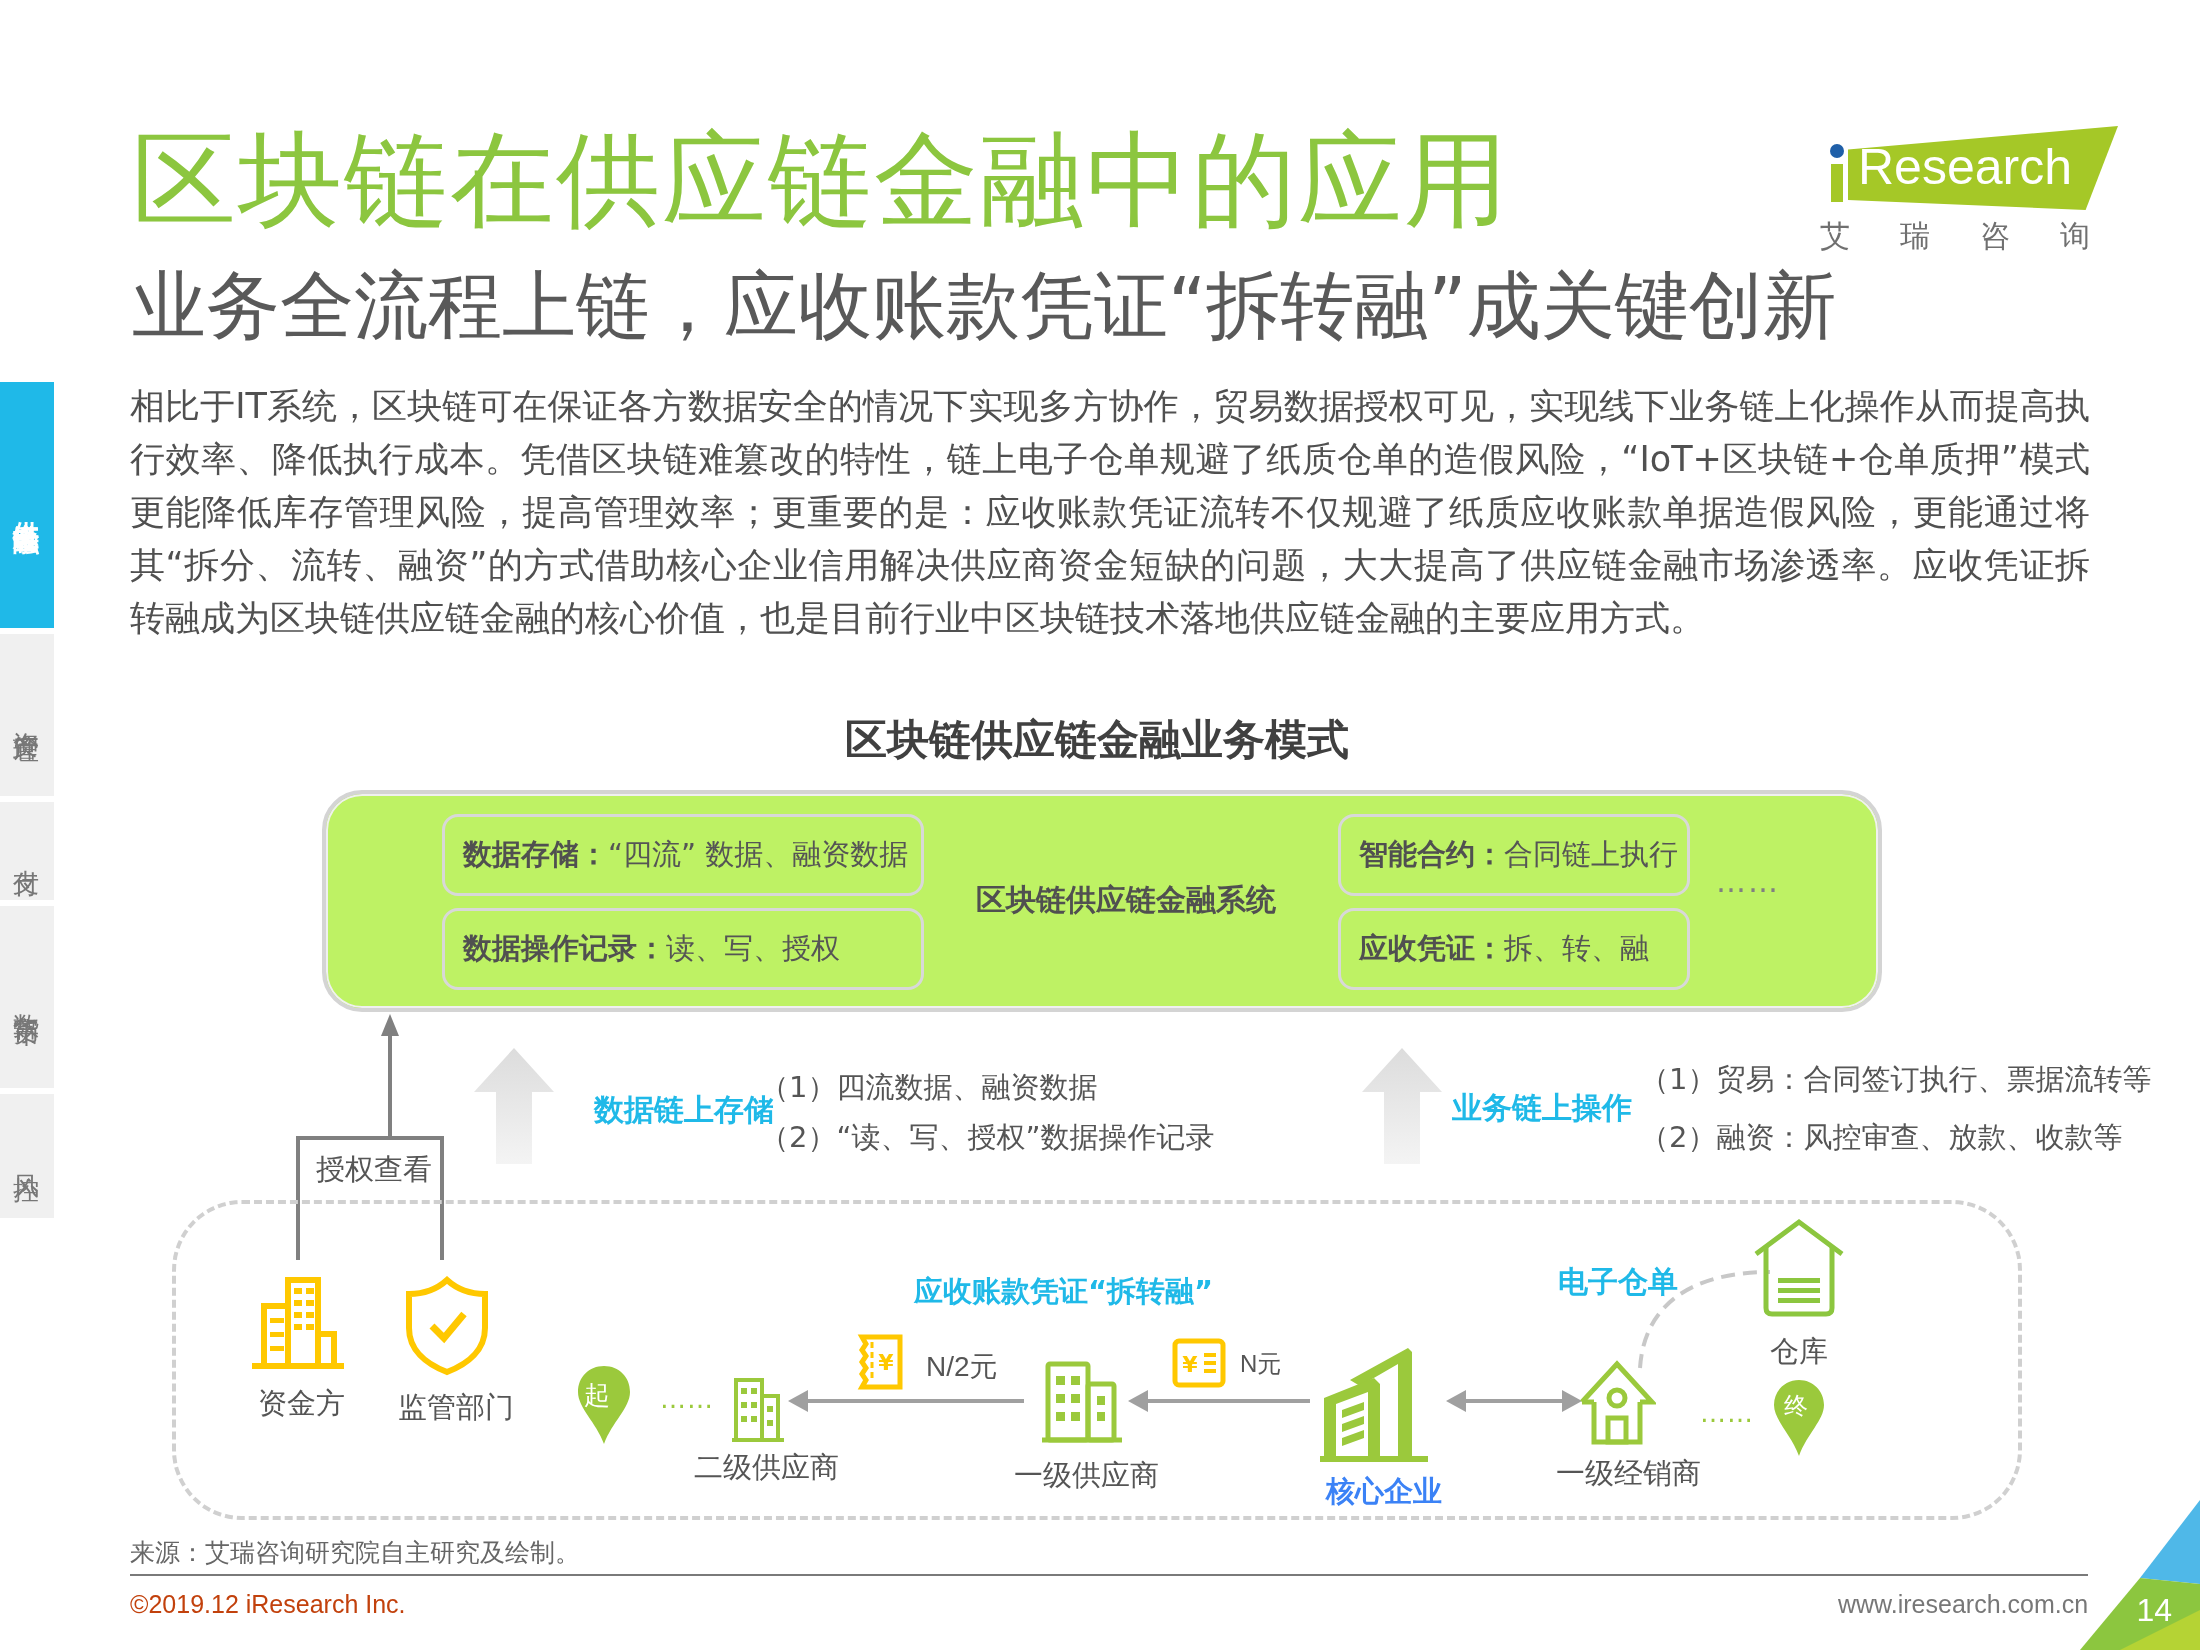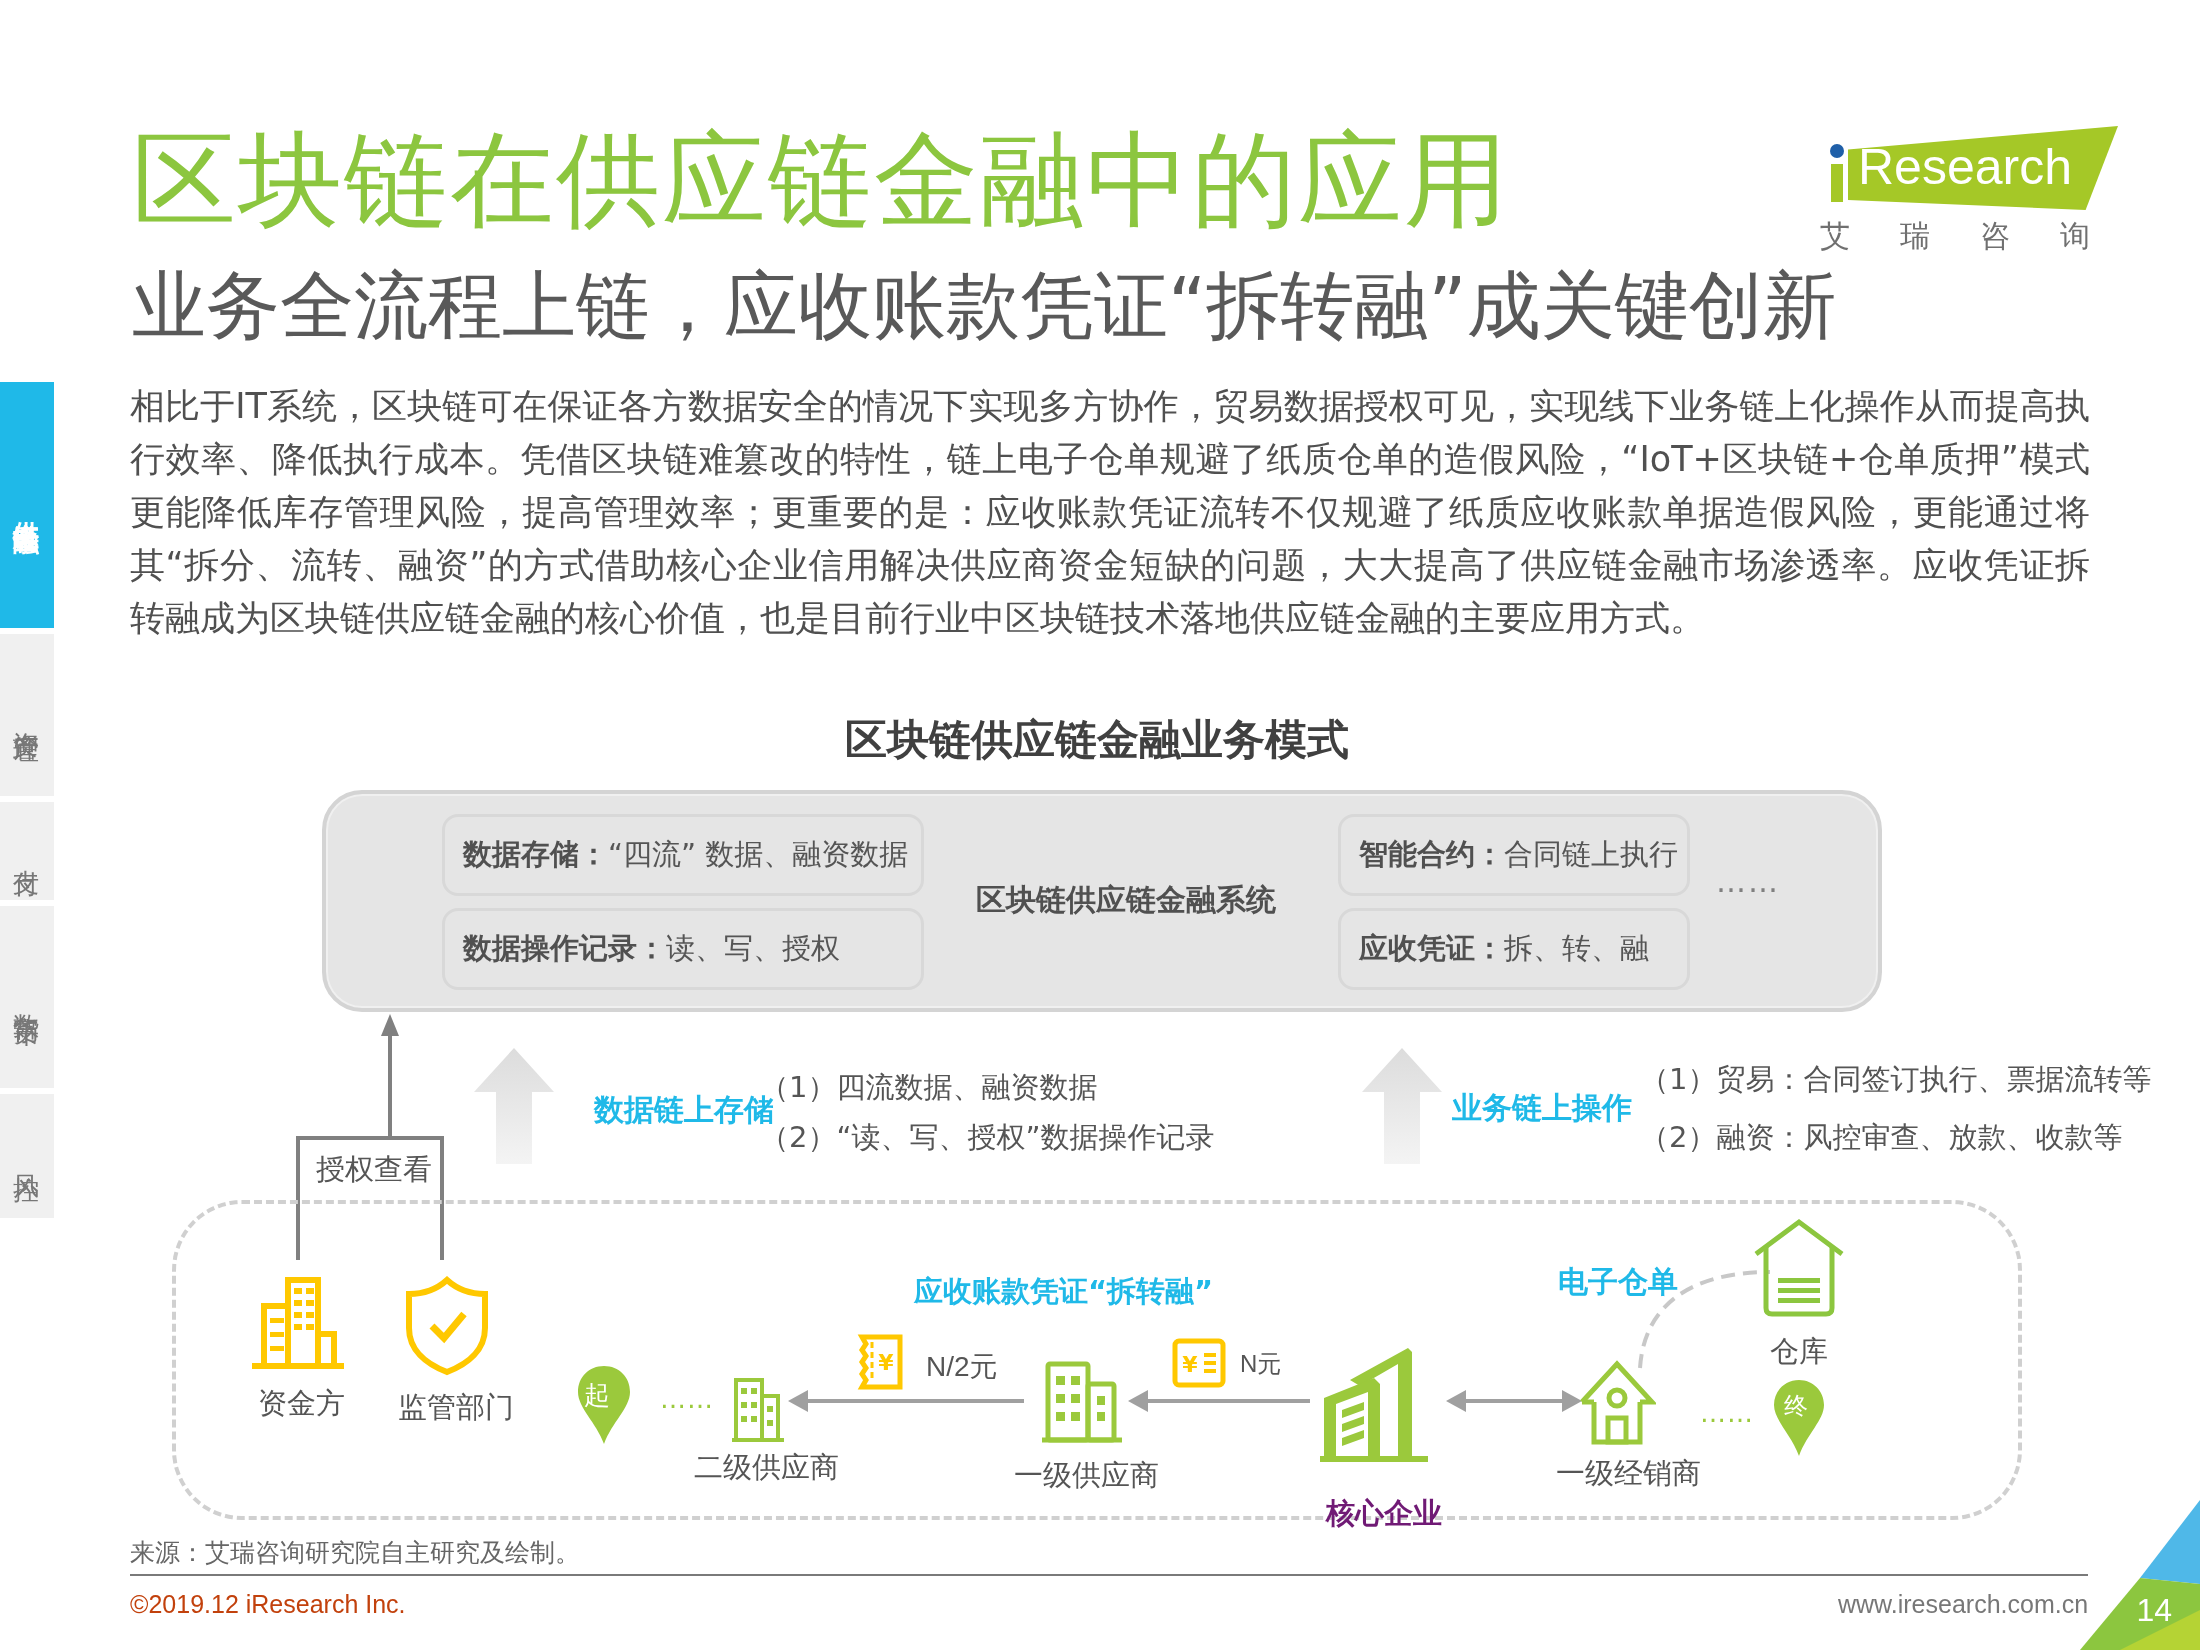--- a/index.html
+++ b/index.html
@@ -26,35 +26,35 @@
     .side-item span { writing-mode: vertical-rl; text-orientation: upright; font-size: 26px; color: #777; letter-spacing: 2px; }
     .side-item.active { background: #1fb9e8; }
     .side-item.active span { color: #ffffff; font-weight: bold; }
 
     
     .para { left: 130px; top: 380px; width: 1960px; font-size: 35px; line-height: 53px; color: #505050; text-align: justify; }
 
     
     .diagram-title { left: 0; width: 2200px; top: 712px; text-align: center; font-size: 42px; font-weight: bold; color: #404040; padding-left: 0; }
     .diagram-title span { position: relative; left: -3px; }
-    .sys-box { left: 322px; top: 790px; width: 1560px; height: 222px; border: 4px solid #d4d4d4; border-radius: 40px; background: #e5e5e5;
+    .sys-box { left: 322px; top: 790px; width: 1560px; height: 222px; border: 4px solid #d4d4d4; border-radius: 40px; background: #bef264;
       box-shadow: inset 0 0 0 2px #f0f0f0; }
     .inner-box { position: absolute; height: 82px; border: 3px solid #d8d8d8; border-radius: 16px; display: flex; align-items: center; padding-left: 18px; font-size: 29px; color: #555; white-space: nowrap; }
     .inner-box b { font-weight: bold; color: #505050; }
     .sys-center { position: absolute; left: 650px; top: 86px; font-size: 30px; font-weight: bold; color: #505050; }
     .sys-dots { position: absolute; left: 1390px; top: 70px; font-size: 30px; color: #808080; letter-spacing: 2px; }
 
     .up-arrow-big { width: 80px; height: 116px; }
     .tag-blue { font-size: 30px; font-weight: bold; color: #1fb9e8; white-space: nowrap; }
     .list-text { font-size: 29px; color: #555; line-height: 50px; white-space: nowrap; }
 
     .bottom-box { left: 172px; top: 1200px; width: 1850px; height: 320px; border: 4px dashed #d0d0d0; border-radius: 70px; }
 
     .node-label { font-size: 29px; color: #555; white-space: nowrap; text-align: center; }
-    .node-label.bold { font-weight: bold; color: #701a75; margin-top: 22px; }
+    .node-label.bold { font-weight: bold; color: #3b82f6; }
 
     
     .source { left: 130px; top: 1536px; font-size: 25px; color: #666; }
     .foot-line { left: 130px; top: 1574px; width: 1958px; height: 2px; background: #7a7a7a; }
     .copyright { left: 130px; top: 1590px; font-family: "Liberation Sans", sans-serif; font-size: 25px; color: #c2410c; }
     .website { left: 1838px; top: 1590px; font-family: "Liberation Sans", sans-serif; font-size: 25px; color: #777; }
     .corner { right: 0; bottom: 0; width: 120px; height: 150px; }
     .page-num { right: 28px; top: 1592px; font-family: "Liberation Sans", sans-serif; font-size: 32px; color: #ffffff; }
   </style>
 </head>

